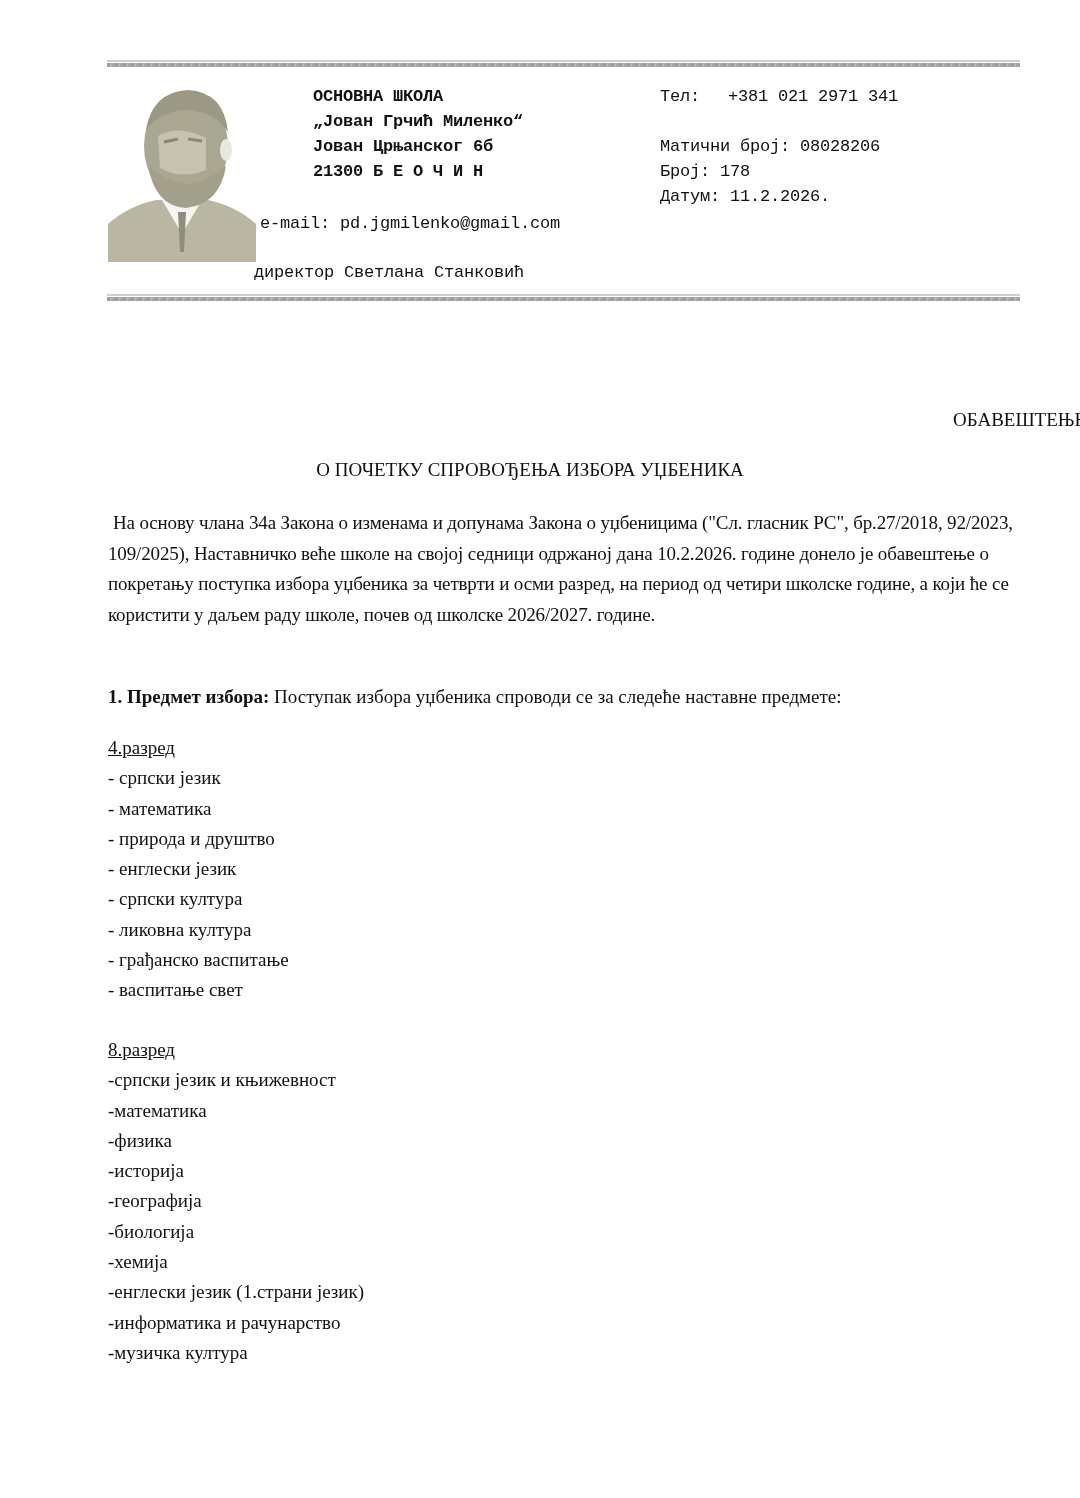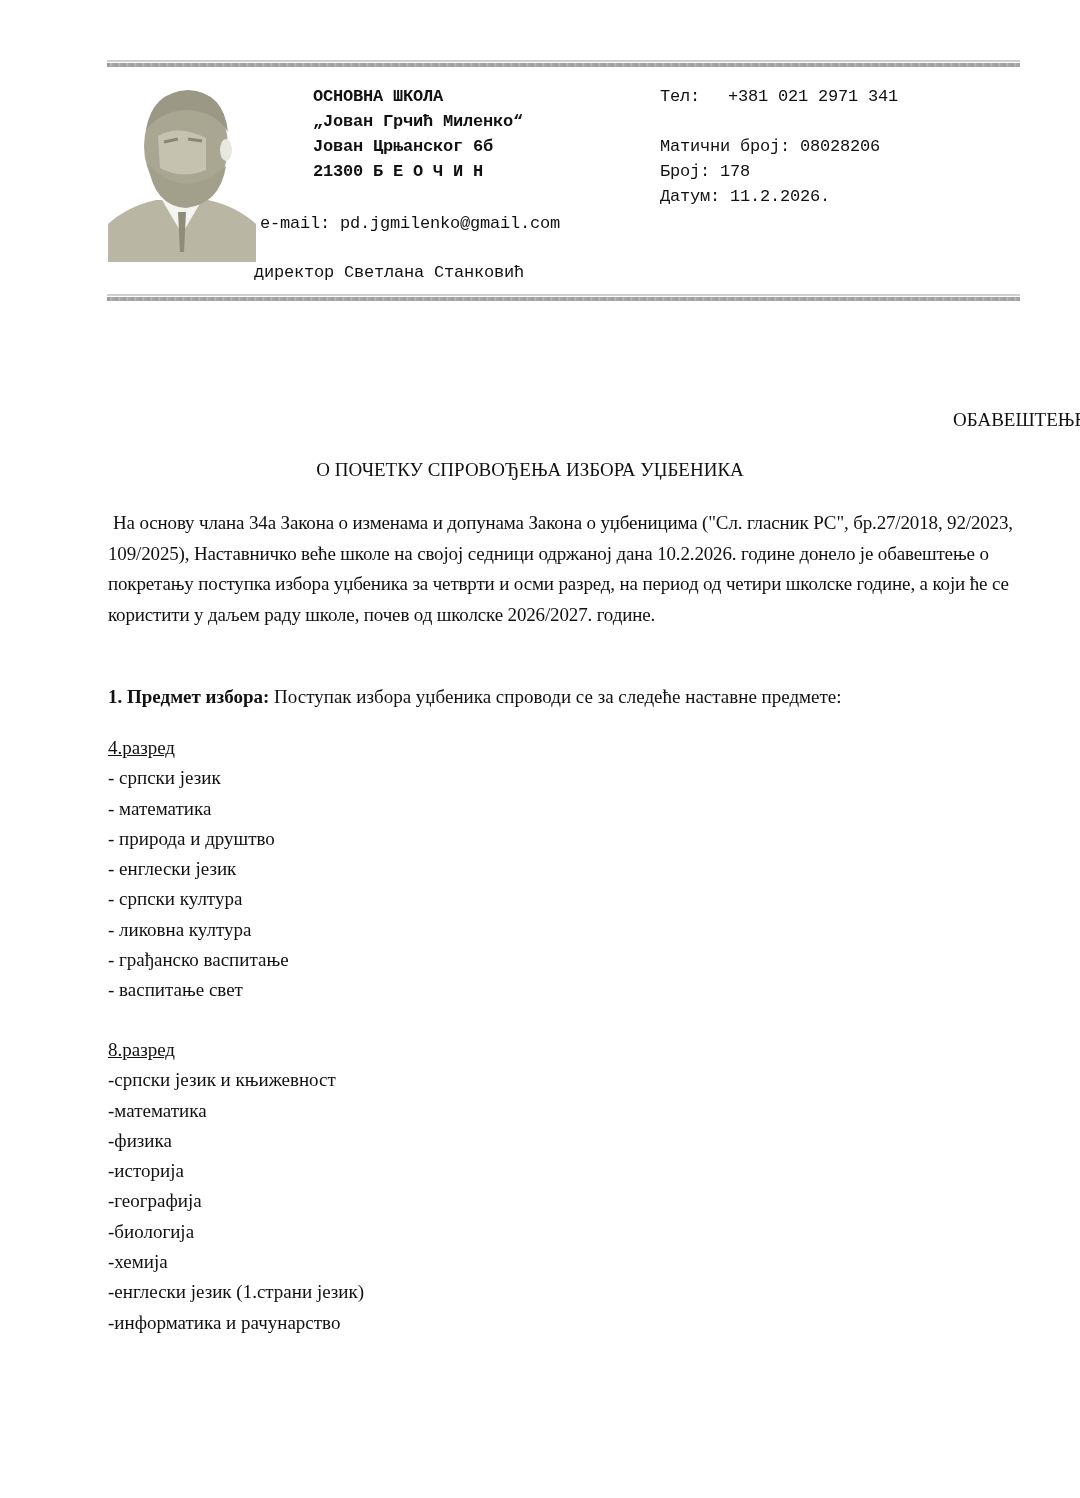--- a/index.html
+++ b/index.html
@@ -112,13 +112,14 @@
   <div class="heading">8.разред</div>
   <div>-српски језик и књижевност</div>
   <div>-математика</div>
   <div>-физика</div>
   <div>-историја</div>
   <div>-географија</div>
   <div>-биологија</div>
   <div>-хемија</div>
   <div>-енглески језик (1.страни језик)</div>
   <div>-информатика и рачунарство</div>
+  <div>-музичка култура</div>
 </div>
 
 </body></html>

